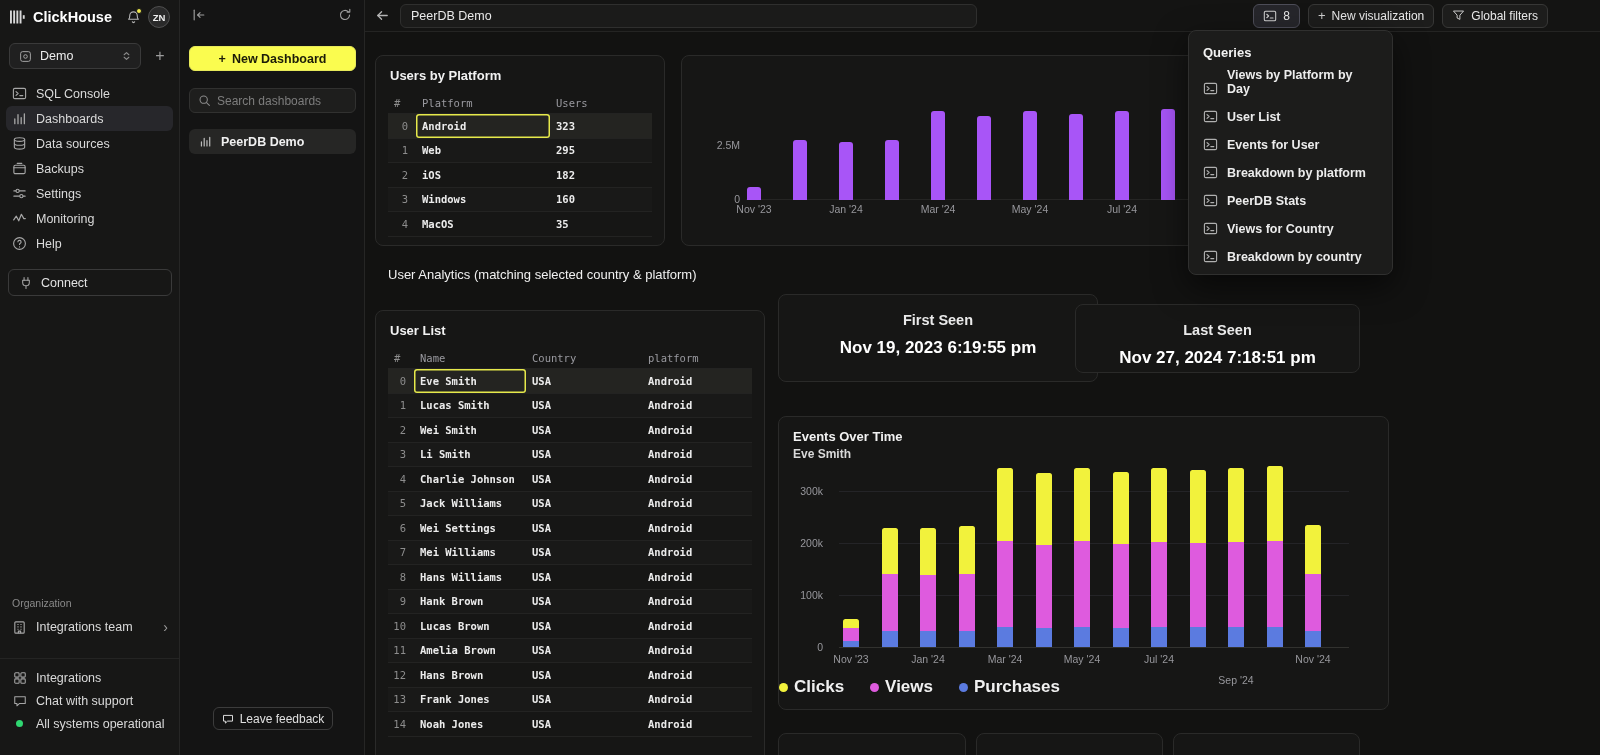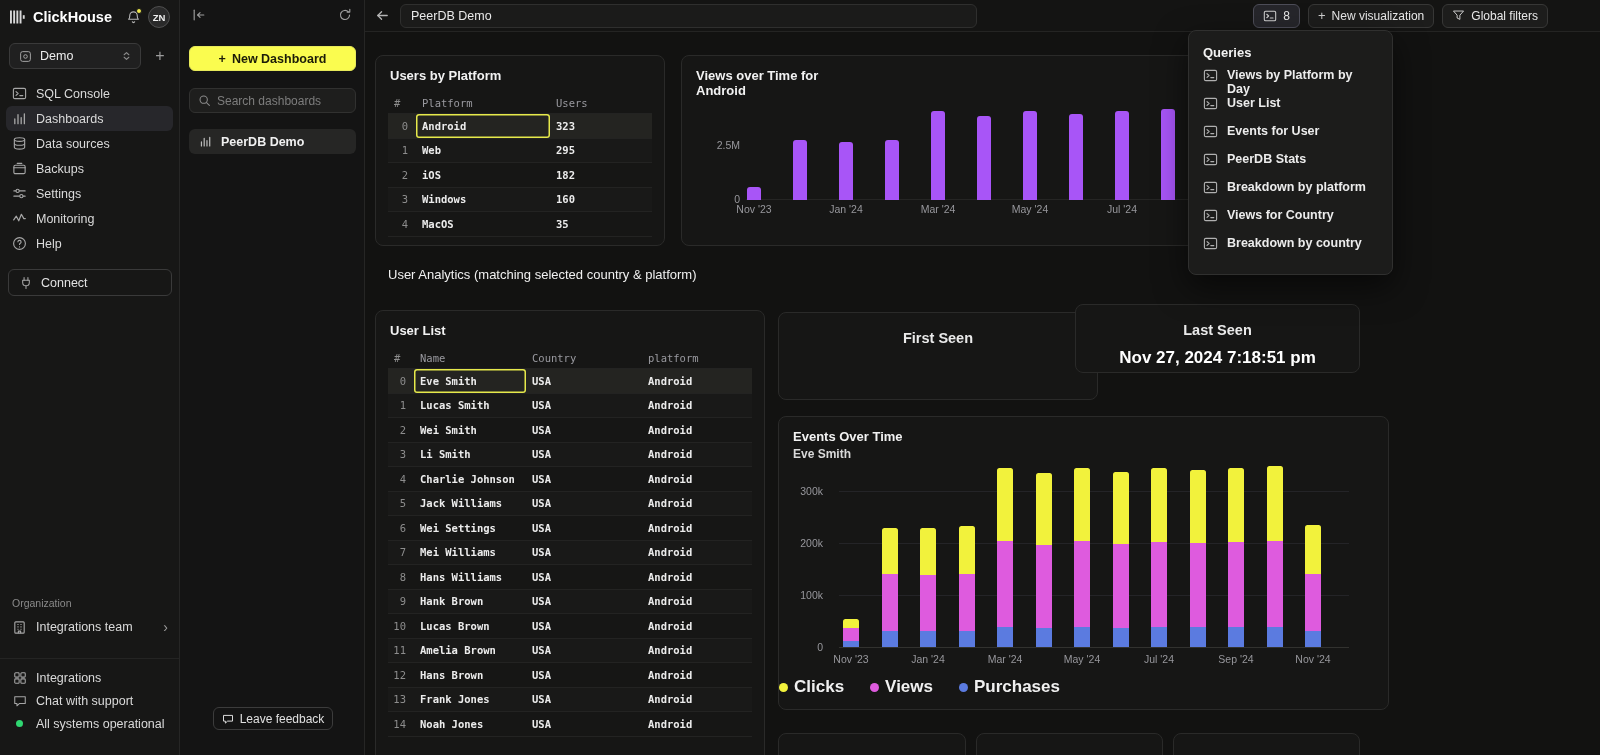--- a/index.html
+++ b/index.html
@@ -109,21 +109,21 @@
   .stat-card{text-align:center}
   .stat-title{font-size:14.5px;font-weight:600;color:#eaeaea;margin-top:17px}
   .stat-value{font-size:17px;font-weight:700;color:#fff;margin-top:10px}
 
   .section-label{position:absolute;font-size:13px;color:#f0f0f0}
 
   
   .queries-menu{position:absolute;left:1188px;top:30px;width:205px;background:#1c1c1b;border:1px solid #30302f;
                 border-radius:8px;box-shadow:0 12px 32px rgba(0,0,0,.55);padding:10px 0;z-index:30}
   .qm-title{font-size:13px;font-weight:700;color:#f2f2f2;padding:4px 14px 8px}
-  .qm-item{display:flex;align-items:flex-start;gap:9px;height:28px;padding:0 14px;font-size:12.5px;font-weight:600;
+  .qm-item{display:flex;align-items:flex-end;gap:9px;height:28px;padding:0 14px;font-size:12.5px;font-weight:600;
            color:#ececec;cursor:pointer}
   .qm-item .nicon{color:#b0b0b0}
 </style>
 </head>
 <body>
 
 <div class="app">
 
   <aside class="sidebar">
     <div class="sb-header">
@@ -399,21 +399,20 @@
           </div>
           <div class="trow drow">
             <div class="tcell c0 idx">4</div>
             <div class="tcell c1">MacOS</div>
             <div class="tcell c2">35</div>
           </div>
         </div>
     </div>
 
     <div class="card" style="left:316px;top:55px;width:679px;height:191px">
-      <div class="card-title views-title">Views over Time for Android</div>
       <div class="views-plot" id="views-plot">
           <div class="ylab" style="bottom: 49px;">2.5M</div>
           <div class="ylab" style="bottom: -5px;">0</div>
           <div class="vbaseline"></div>
           <div class="vbar" style="left: 51px; height: 13px; background: rgb(168, 85, 247);"></div>
           <div class="vbar" style="left: 97px; height: 60px; background: rgb(168, 85, 247);"></div>
           <div class="vbar" style="left: 143px; height: 58px; background: rgb(168, 85, 247);"></div>
           <div class="vbar" style="left: 189px; height: 60px; background: rgb(168, 85, 247);"></div>
           <div class="vbar" style="left: 235px; height: 89px; background: rgb(168, 85, 247);"></div>
           <div class="vbar" style="left: 281px; height: 84px; background: rgb(168, 85, 247);"></div>
@@ -526,22 +525,23 @@
           </div>
           <div class="trow drow">
             <div class="tcell c0 idx">14</div>
             <div class="tcell c1">Noah Jones</div>
             <div class="tcell c2">USA</div>
             <div class="tcell c3">Android</div>
           </div>
         </div>
     </div>
 
-    <div class="card stat-card" style="left:413px;top:312px;width:320px;height:88px">
+    <div class="card stat-card" style="left:413px;top:294px;width:320px;height:88px">
       <div class="stat-title">First Seen</div>
+      <div class="stat-value">Nov 19, 2023 6:19:55 pm</div>
     </div>
     <div class="card stat-card" style="left:710px;top:304px;width:285px;height:69px">
       <div class="stat-title">Last Seen</div>
       <div class="stat-value">Nov 27, 2024 7:18:51 pm</div>
     </div>
 
     <div class="card" style="left:413px;top:416px;width:611px;height:294px">
       <div class="card-title">Events Over Time</div>
       <div class="card-subtitle">Eve Smith</div>
       <div class="events-plot" id="events-plot">
@@ -616,21 +616,21 @@
           <div class="ebar" style="left: 476px;">
             <div style="height: 16px; background: rgb(91, 123, 224);"></div>
             <div style="height: 57px; background: rgb(222, 91, 222);"></div>
             <div style="height: 49px; background: rgb(242, 242, 60);"></div>
           </div>
           <div class="exlab" style="left: -6px;">Nov '23</div>
           <div class="exlab" style="left: 71px;">Jan '24</div>
           <div class="exlab" style="left: 148px;">Mar '24</div>
           <div class="exlab" style="left: 225px;">May '24</div>
           <div class="exlab" style="left: 302px;">Jul '24</div>
-          <div class="exlab" style="left: 379px;">Sep '24</div>
+          <div class="exlab" style="left: 379px; margin-top: 21px;">Sep '24</div>
           <div class="exlab" style="left: 456px;">Nov '24</div>
         </div>
       <div class="events-legend" id="events-legend">
           <div class="lg-item">
             <span class="lg-dot" style="background: rgb(242, 242, 60);"></span>
             <span>Clicks</span>
           </div>
           <div class="lg-item">
             <span class="lg-dot" style="background: rgb(222, 91, 222);"></span>
             <span>Views</span>
@@ -681,31 +681,31 @@
           <span>Events for User</span>
         </div>
         <div class="qm-item">
           <span class="nicon">
             <svg width="15" height="15" viewBox="0 0 16 16" fill="none" stroke="currentColor" stroke-width="1.2" stroke-linecap="round" stroke-linejoin="round">
               <rect x="1.5" y="2.5" width="13" height="11" rx="1.5"></rect>
               <path d="M4.3 6l2.2 2-2.2 2"></path>
               <path d="M8.3 10.2h3.2"></path>
             </svg>
           </span>
-          <span>PeerDB Stats</span>
+          <span>Breakdown by platform</span>
         </div>
         <div class="qm-item">
           <span class="nicon">
             <svg width="15" height="15" viewBox="0 0 16 16" fill="none" stroke="currentColor" stroke-width="1.2" stroke-linecap="round" stroke-linejoin="round">
               <rect x="1.5" y="2.5" width="13" height="11" rx="1.5"></rect>
               <path d="M4.3 6l2.2 2-2.2 2"></path>
               <path d="M8.3 10.2h3.2"></path>
             </svg>
           </span>
-          <span>Breakdown by platform</span>
+          <span>PeerDB Stats</span>
         </div>
         <div class="qm-item">
           <span class="nicon">
             <svg width="15" height="15" viewBox="0 0 16 16" fill="none" stroke="currentColor" stroke-width="1.2" stroke-linecap="round" stroke-linejoin="round">
               <rect x="1.5" y="2.5" width="13" height="11" rx="1.5"></rect>
               <path d="M4.3 6l2.2 2-2.2 2"></path>
               <path d="M8.3 10.2h3.2"></path>
             </svg>
           </span>
           <span>Views for Country</span>

